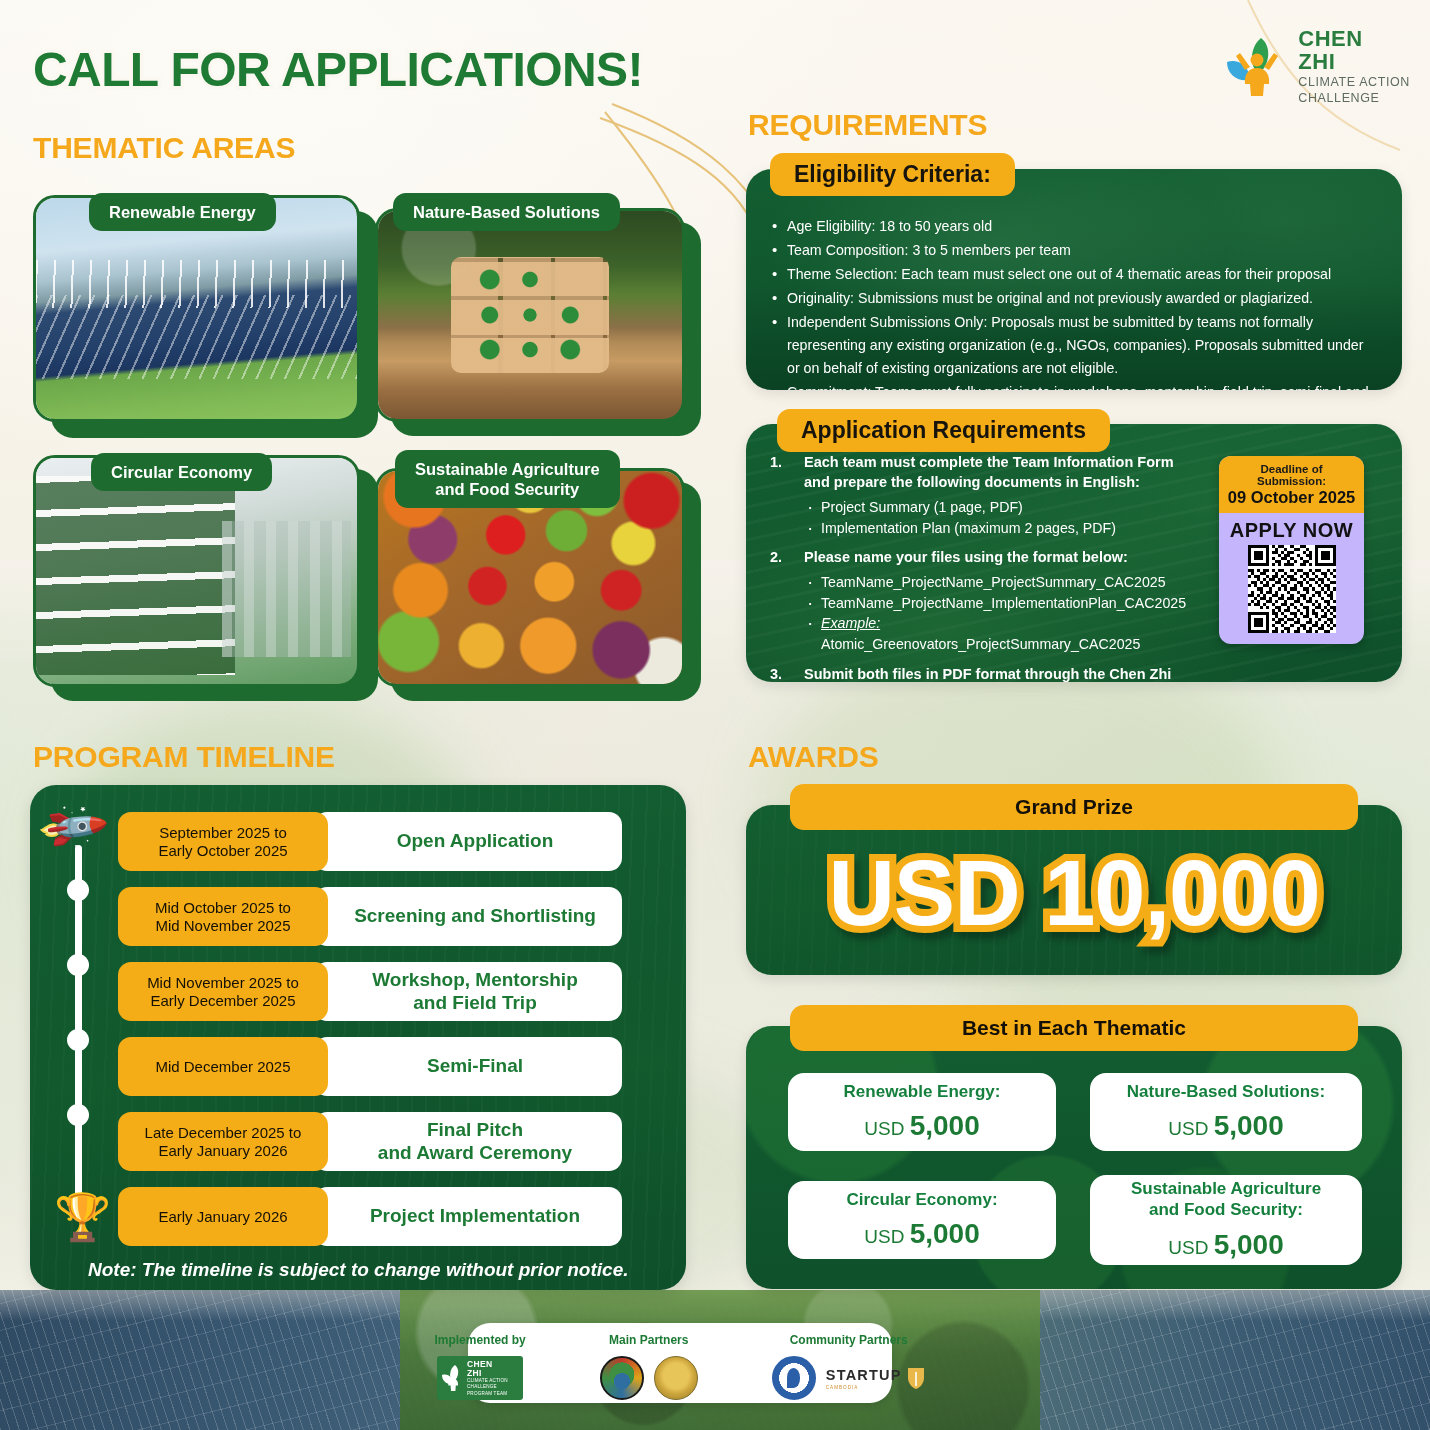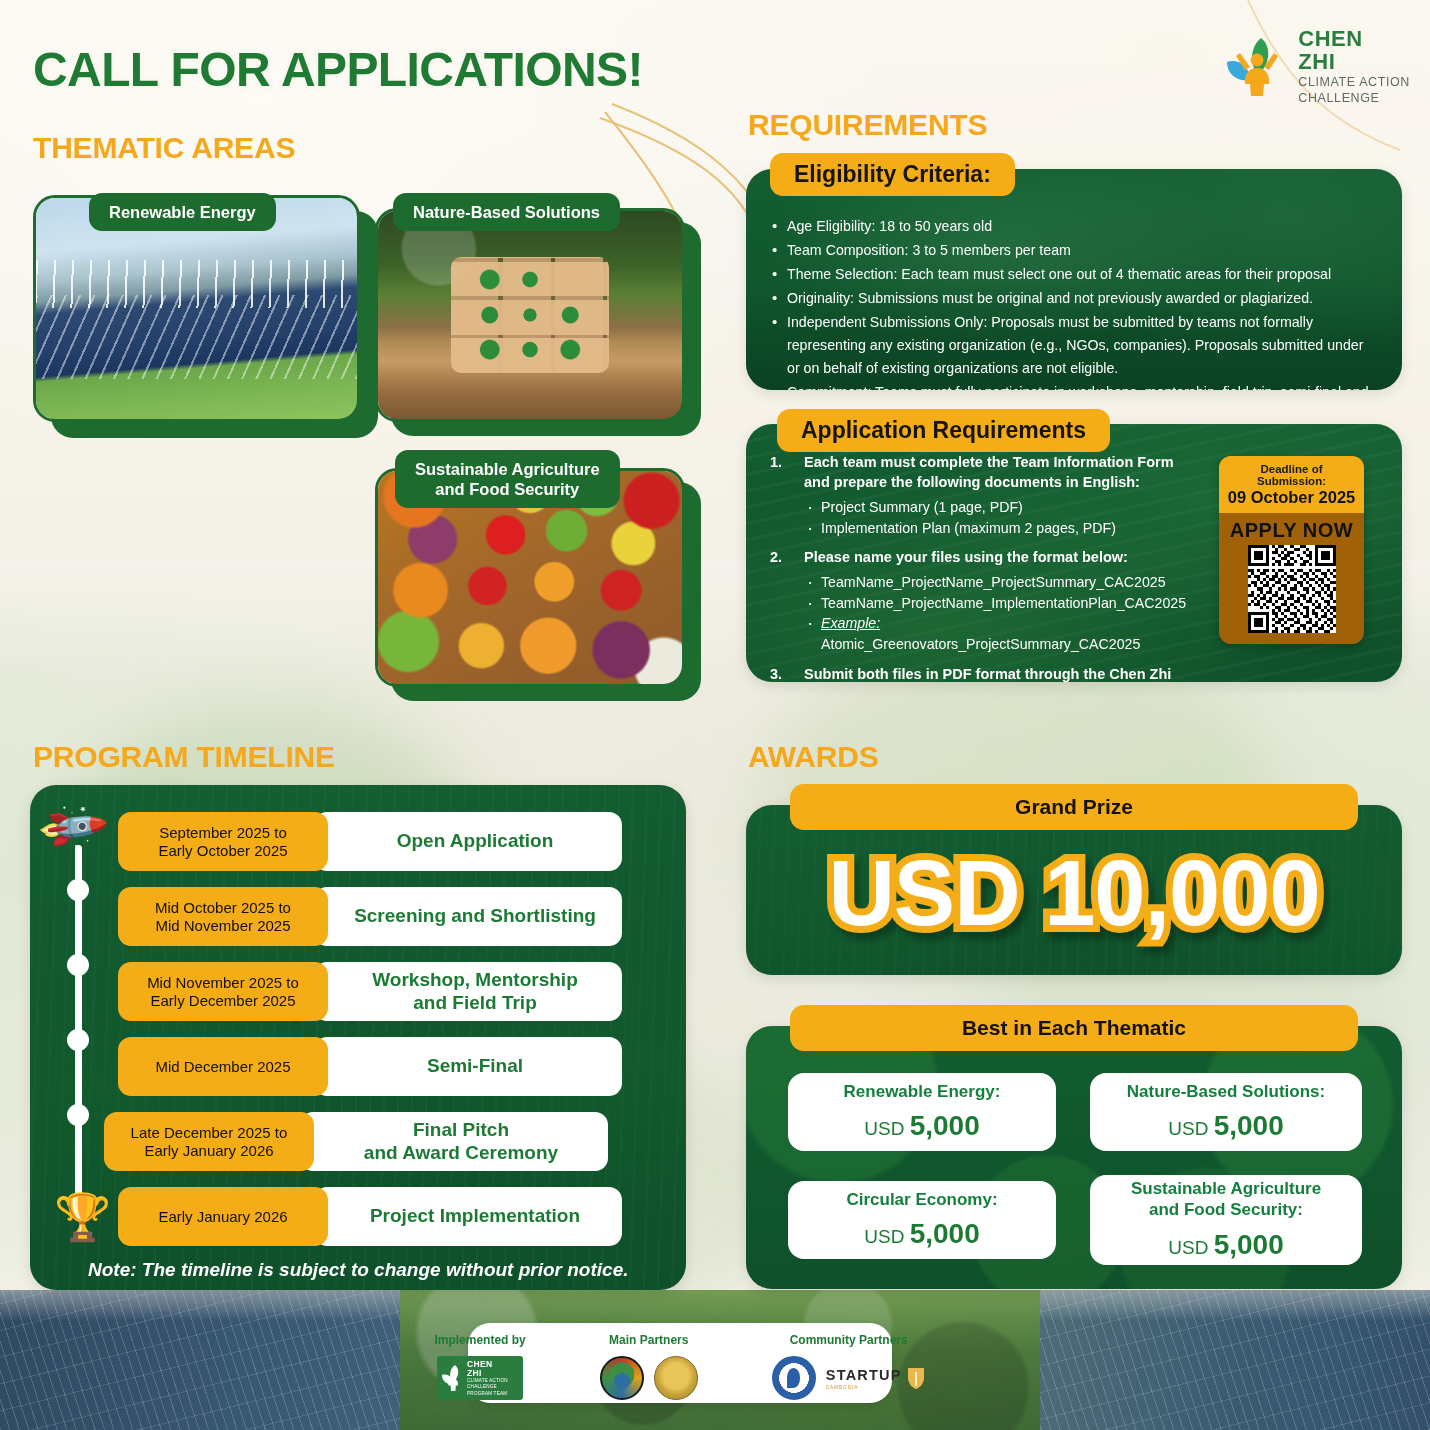--- a/index.html
+++ b/index.html
@@ -246,21 +246,21 @@
   .ol-list > li { position:relative; padding-left:42px; margin-bottom:9px; font-weight:bold; line-height:1.38; }
   .ol-list > li > .num { position:absolute; left:8px; top:0; font-weight:bold; }
   .sub-list { list-style:none; font-weight:normal; margin-top:5px; font-size:14.2px; line-height:1.45; }
   .sub-list li { position:relative; padding-left:17px; }
   .sub-list li::before { content:"·"; position:absolute; left:3px; top:-4px; font-size:19px; }
   .sub-list i { font-style:italic;text-decoration:underline; }
 
   
   .qr-wrap {
     position:absolute; z-index:7; border-radius:12px; overflow:hidden;
-    background:#a16207; box-shadow:0 3px 10px rgba(0,0,0,.25);
+    background:#c4b5fd; box-shadow:0 3px 10px rgba(0,0,0,.25);
   }
   .qr-head { background:#f5ad17; text-align:center; padding:7px 6px 6px; }
   .qr-head .d1 { font-size:11.5px; font-weight:bold; color:#1a1a1a; }
   .qr-head .d2 { font-size:16.5px; font-weight:bold; color:#111; margin-top:1px; }
   .qr-apply { text-align:center; font-size:20px; font-weight:bold; color:#111; letter-spacing:.5px; padding:6px 0 3px; }
   .qr-code { margin:0 auto 10px; display:block; }
 
   
   .tl-row { position:absolute; display:flex; height:59px; }
   .tl-date {
@@ -401,20 +401,27 @@
   </div>
 
   <div class="tcard" style="left:375px; top:208px; width:310px; height:214px;">
     <div class="shadowbar" style="left:16px; top:14px; width:310px; height:214px;"></div>
     <div class="photo">
         <div class="ph-cubes"></div>
       </div>
     <div class="label" style="left:18px; top:-15px;">Nature-Based Solutions</div>
   </div>
 
+  <div class="tcard" style="left:33px; top:455px; width:327px; height:232px;">
+    <div class="shadowbar" style="left:18px; top:14px; width:327px; height:232px;"></div>
+    <div class="photo">
+        <div class="ph-city"></div>
+      </div>
+    <div class="label" style="left:58px; top:-2px;">Circular Economy</div>
+  </div>
 
   <div class="tcard" style="left:375px; top:468px; width:310px; height:219px;">
     <div class="shadowbar" style="left:16px; top:14px; width:310px; height:219px;"></div>
     <div class="photo">
         <div class="ph-food"></div>
       </div>
     <div class="label" style="left:20px; top:-18px;">
       <span>Sustainable Agriculture</span><br>
       <span>and Food Security</span>
     </div>
@@ -741,21 +748,21 @@
 
   <div class="tl-row" style="left:118px; top:1037px;">
     <div class="tl-date">
       <div><span>Mid December 2025</span></div>
     </div>
     <div class="tl-event">
       <div><span>Semi-Final</span></div>
     </div>
   </div>
 
-  <div class="tl-row" style="left:104px; top:1112px;border-radius:23px;">
+  <div class="tl-row" style="left:118px; top:1112px;border-radius:23px;">
     <div class="tl-date">
       <div><span>Late December 2025 to</span><br><span>Early January 2026</span></div>
     </div>
     <div class="tl-event">
       <div><span>Final Pitch</span><br><span>and Award Ceremony</span></div>
     </div>
   </div>
 
   <div class="tl-row" style="left:118px; top:1187px;">
     <div class="tl-date">

